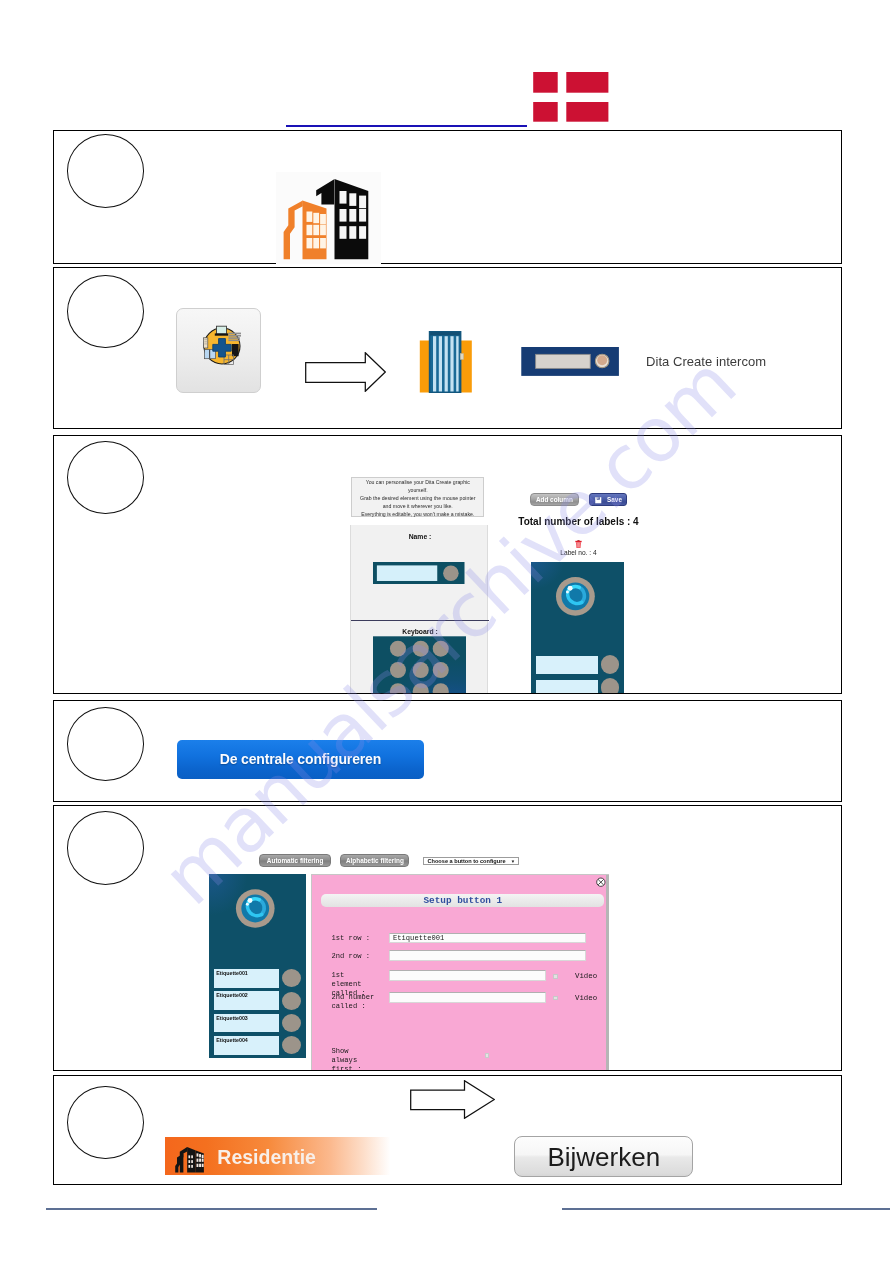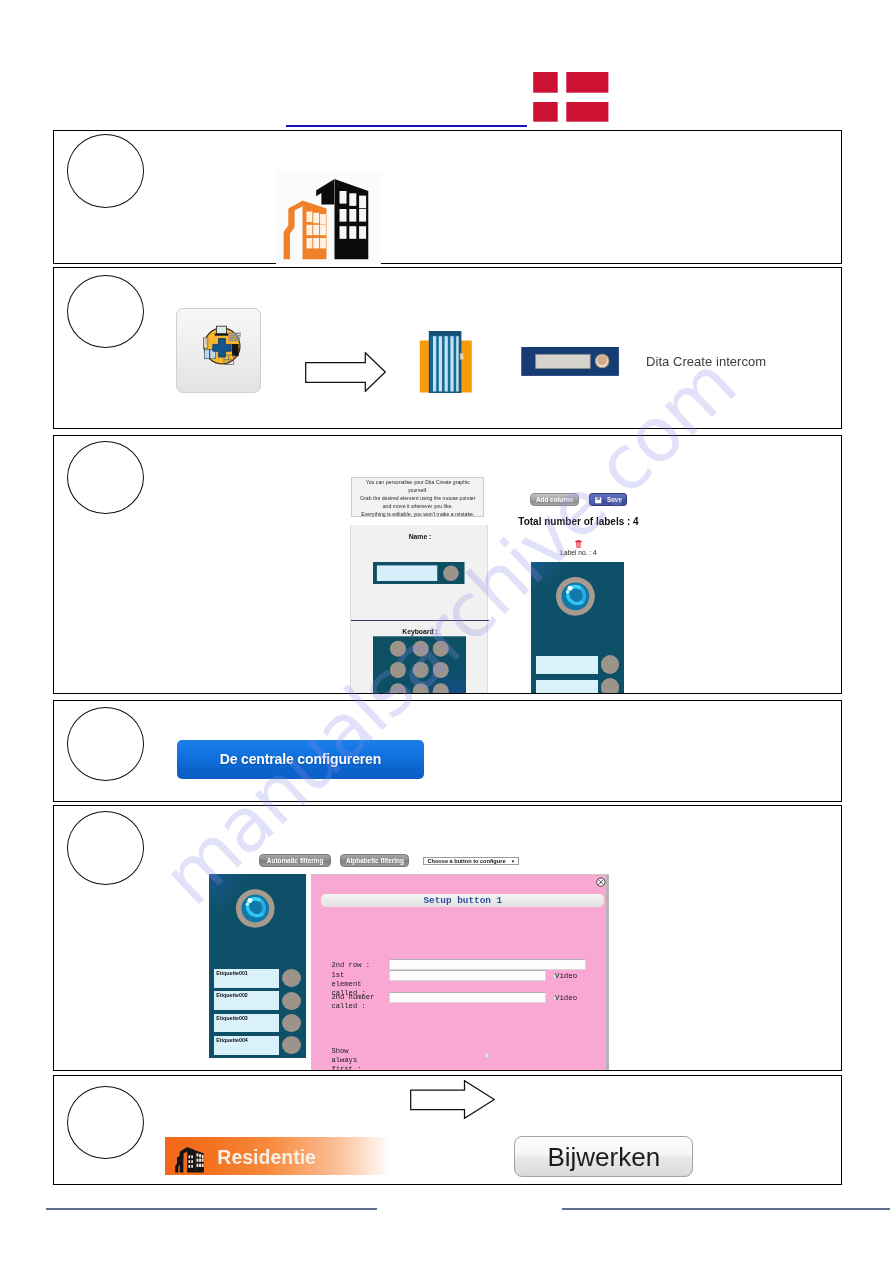--- a/index.html
+++ b/index.html
@@ -33,21 +33,21 @@
   .flab{position:absolute;left:19.6px;top:-0.5px;font-size:7.1px;color:#1a1a1a;line-height:10.5px;white-space:nowrap;}
   .flab.two{line-height:9.2px;width:45px;white-space:normal;}
   .finp{position:absolute;left:76.6px;top:-0.8px;width:197.5px;height:10.3px;
         background:#fcfcfc;border:1px solid #d8d8d8;border-top-color:#b0b0b0;box-sizing:border-box;
         font-size:7.1px;color:#1a1a1a;line-height:9.3px;padding-left:3.5px;overflow:hidden;white-space:nowrap;}
   .finp.short{width:157px;}
   .finp.sel{padding-right:10px;}
   .carr{position:absolute;right:2px;top:0;font-size:4.6px;line-height:10.3px;color:#222;}
   .radio{position:absolute;left:240.8px;top:2.8px;width:4.8px;height:4.6px;
          background:#e2e2e2;border:1px solid #c8c8c8;box-sizing:border-box;}
-  .vlab{position:absolute;left:243px;top:-0.5px;font-size:7.4px;color:#1a1a1a;line-height:10.5px;}
+  .vlab{position:absolute;left:263px;top:-0.5px;font-size:7.4px;color:#1a1a1a;line-height:10.5px;}
   .chk{position:absolute;left:172.7px;top:5.7px;width:4.8px;height:5px;background:#e4e4e4;border:1px solid #cacaca;box-sizing:border-box;}
   
   .lbl-row{position:absolute;left:0;width:97px;height:18.8px;}
   .lbl-plate{position:absolute;left:4.8px;top:0;width:64.9px;height:18.8px;background:#d8f1fb;
              font-size:5.3px;font-weight:bold;color:#111;padding:1.2px 0 0 2.5px;box-sizing:border-box;}
   .lbl-btn{position:absolute;left:73.3px;top:0.4px;width:18.8px;height:18px;border-radius:50%;background:#9c948a;}
 </style>
 </head>
 <body>
 
@@ -315,21 +315,27 @@
       <svg viewBox="0 0 14 14" style="position:absolute;left:284.3px;top:2.2px;width:9.7px;height:10.4px;">
         <circle cx="7" cy="7" r="6" fill="#fff" stroke="#111" stroke-width="1.1"></circle>
         <line x1="3.2" y1="3.2" x2="10.8" y2="10.8" stroke="#111" stroke-width="1.1"></line>
         <line x1="10.8" y1="3.2" x2="3.2" y2="10.8" stroke="#111" stroke-width="1.1"></line>
       </svg>
       <div style="position:absolute;left:9.3px;top:18.7px;width:283px;height:13.4px;border-radius:5px;
                   background:linear-gradient(180deg,#f4f4f4 0%,#e9e9e9 60%,#e2e2e2 100%);">
         <div style="text-align:center;font-size:9.4px;font-weight:bold;color:#2f4e9e;line-height:13.4px;">Setup button 1</div>
       </div>
 
-      <div class="frow" style="top:85px;text-align:center;">
+      <div class="frow" style="top:58.4px;">
+        <div class="flab">1st row :</div>
+        <div class="finp">
+          <span>Etiquette001</span>
+        </div>
+      </div>
+      <div class="frow" style="top:76px;text-align:center;">
         <div class="flab">2nd row :</div>
         <div class="finp">
           <span></span>
         </div>
       </div>
       <div class="frow" style="top:96.2px;">
         <div class="flab two"><span>1st element called :</span></div>
         <div class="finp short"></div>
         <div class="radio"></div>
         <div class="vlab">Video</div>

